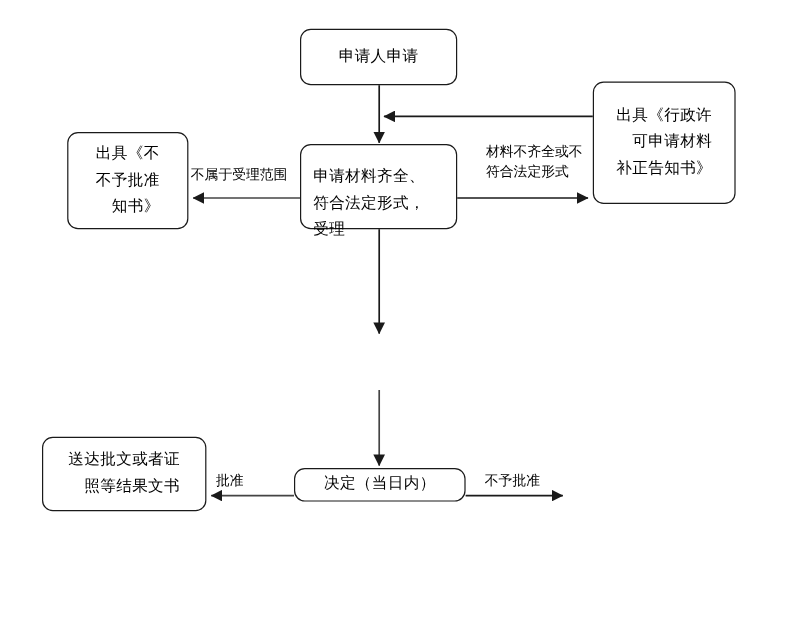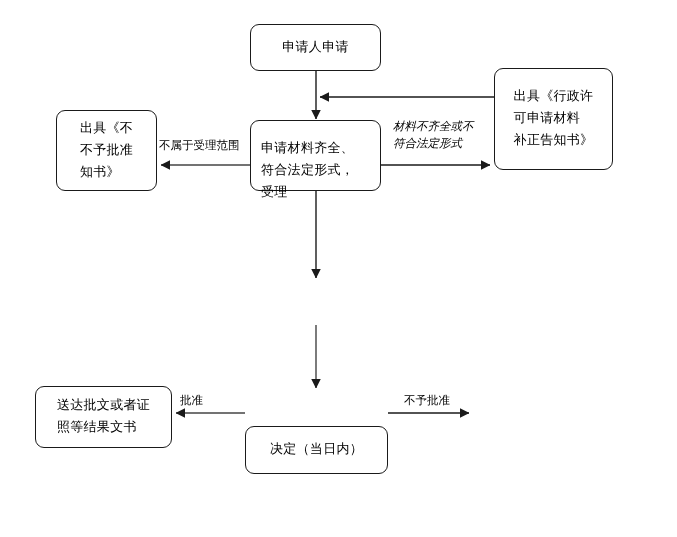--- a/index.html
+++ b/index.html
@@ -46,22 +46,21 @@
   }
   .node.left-text {
     justify-content: flex-start;
   }
   .node.left-text .node-text {
     text-align: left;
     padding-left: 10px;
     margin-top: 29px;
   }
   .node.center-text .node-text {
-    text-align: left;
-    font-family: Liberation Mono, monospace;
+    text-align: right;
   }
   .edge-label {
     position: absolute;
     color: #000000;
     font-size: 11.5px;
     line-height: 17px;
     white-space: pre-line;
     background: transparent;
     z-index: 3;
   }
@@ -71,27 +70,27 @@
   .edge-label.left {
     text-align: left;
   }
 
   
   #node-apply        { left: 250px; top: 24px;  width: 131px; height: 47px; }
   #node-accept       { left: 250px; top: 120px; width: 131px; height: 71px; }
   #node-reject-notice{ left: 56px;  top: 110px; width: 101px; height: 81px; }
   #node-supplement   { left: 494px; top: 68px;  width: 119px; height: 102px; }
   #node-review       { left: 250px; top: 280px; width: 131px; height: 45px; }
-  #node-decision     { left: 245px; top: 390px; width: 143px; height: 48px; margin-top: 36px; }
-  #node-deliver-approve { left: 35px;  top: 386px; width: 137px; height: 62px; }
+  #node-decision     { left: 245px; top: 390px; width: 143px; height: 28px; }
+  #node-deliver-approve { left: 35px;  top: 364px; width: 137px; height: 62px; }
   #node-deliver-reject  { left: 473px; top: 381px; width: 138px; height: 62px; }
 
   
   #label-not-in-scope { left: 159px; top: 137px; width: 92px; }
-  #label-incomplete   { left: 393px; top: 118px; width: 106px; font-style: italic; }
+  #label-incomplete   { left: 405px; top: 118px; width: 106px; }
   #label-approve      { left: 180px; top: 392px; width: 54px; }
   #label-not-approve  { left: 404px; top: 392px; width: 62px; }
 </style>
 </head>
 <body>
 
 <div id="flow-canvas">
 
   <svg id="flow-svg" viewBox="0 0 677 537" xmlns="http://www.w3.org/2000/svg">
     <defs>

